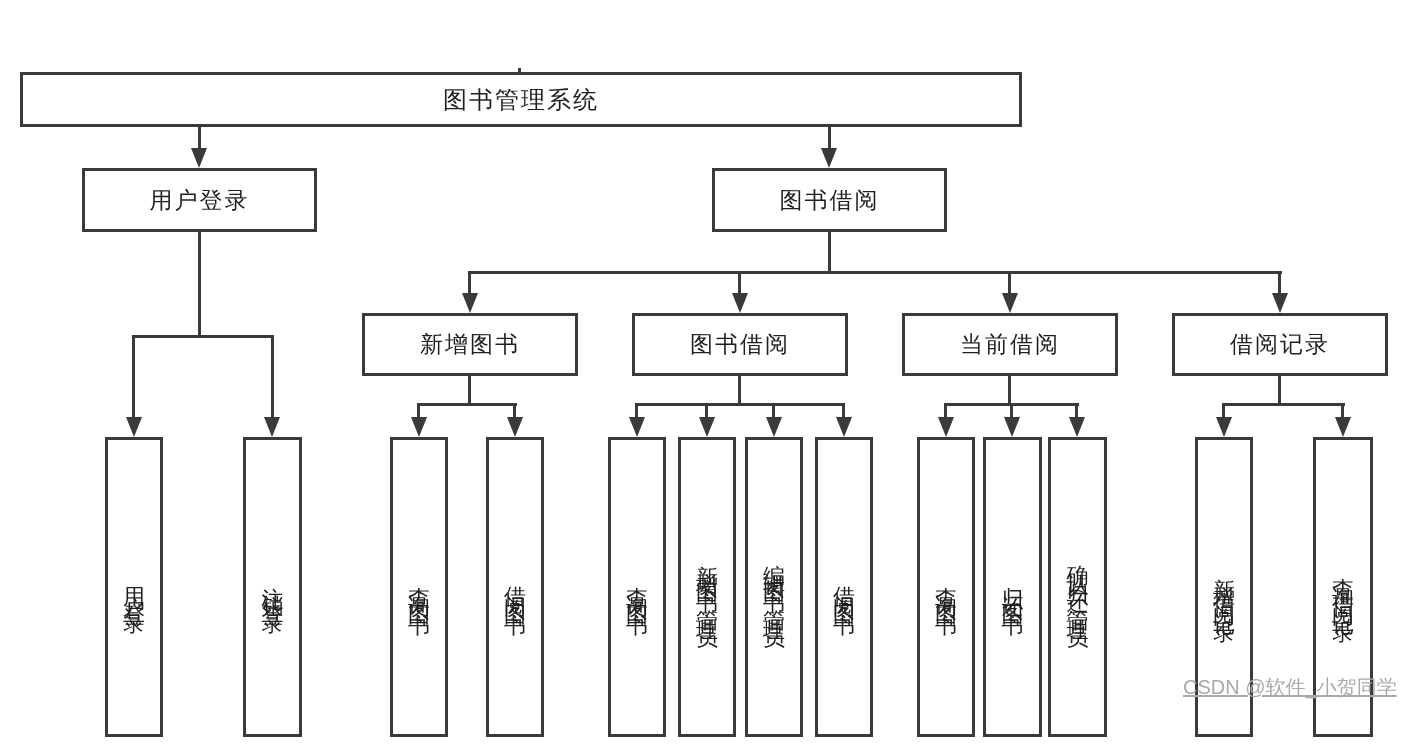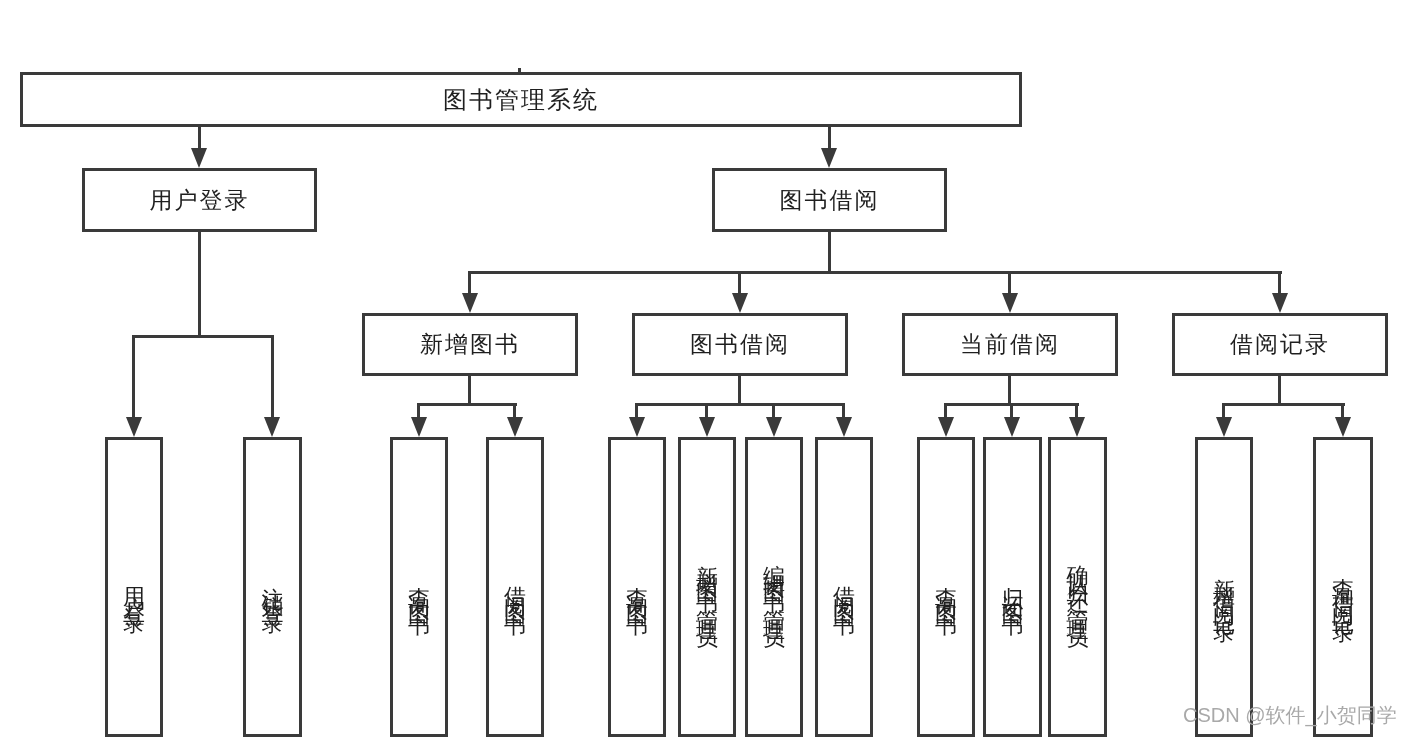--- a/index.html
+++ b/index.html
@@ -38,25 +38,26 @@
   .vline{width:3px;}
   .hline{height:3px;}
   .arrow{
     position:absolute;width:0;height:0;z-index:1;
     border-left:8px solid transparent;
     border-right:8px solid transparent;
     border-top:20px solid var(--line);
   }
   .watermark{
     position:absolute;
-    left:1183px;top:702px;
+    left:1183px;top:674px;
     font-size:20px;
     color:var(--watermark);
     white-space:nowrap;
     z-index:10;
+    text-decoration:underline;
   }
 </style>
 </head>
 <body>
 
 <div class="canvas">
 
   <div class="box h title" style="left:20px;top:28px;width:1002px;height:55px;margin-top:44px;">图书管理系统</div>
 
   <div class="vline" style="left:518px;top:68px;height:54px;"></div>

